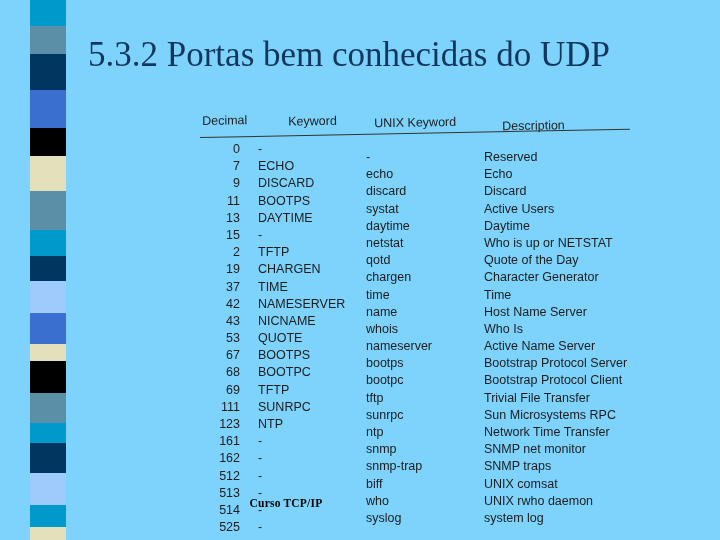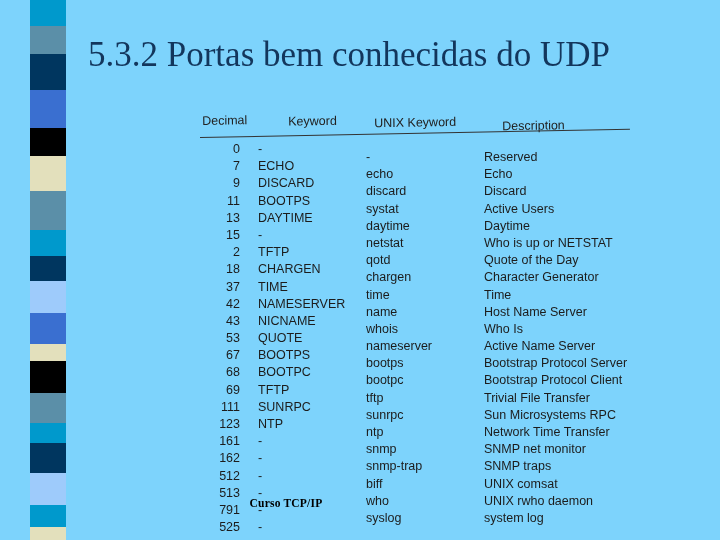--- a/index.html
+++ b/index.html
@@ -201,21 +201,21 @@
         </div>
         <div class="trow">
           <span class="cell dec">15</span>
           <span class="cell kw">-</span>
         </div>
         <div class="trow">
           <span class="cell dec">2</span>
           <span class="cell kw">TFTP</span>
         </div>
         <div class="trow">
-          <span class="cell dec">18</span>
+          <span class="cell dec">19</span>
           <span class="cell kw">CHARGEN</span>
         </div>
         <div class="trow">
           <span class="cell dec">37</span>
           <span class="cell kw">TIME</span>
         </div>
         <div class="trow">
           <span class="cell dec">42</span>
           <span class="cell kw">NAMESERVER</span>
         </div>
@@ -257,21 +257,21 @@
         </div>
         <div class="trow">
           <span class="cell dec">512</span>
           <span class="cell kw">-</span>
         </div>
         <div class="trow">
           <span class="cell dec">513</span>
           <span class="cell kw">-</span>
         </div>
         <div class="trow">
-          <span class="cell dec">791</span>
+          <span class="cell dec">514</span>
           <span class="cell kw">-</span>
         </div>
         <div class="trow">
           <span class="cell dec">525</span>
           <span class="cell kw">-</span>
         </div>
       </div>
     <div class="col-group" id="group-right">
         <div class="trow">
           <span class="cell unix">-</span>

